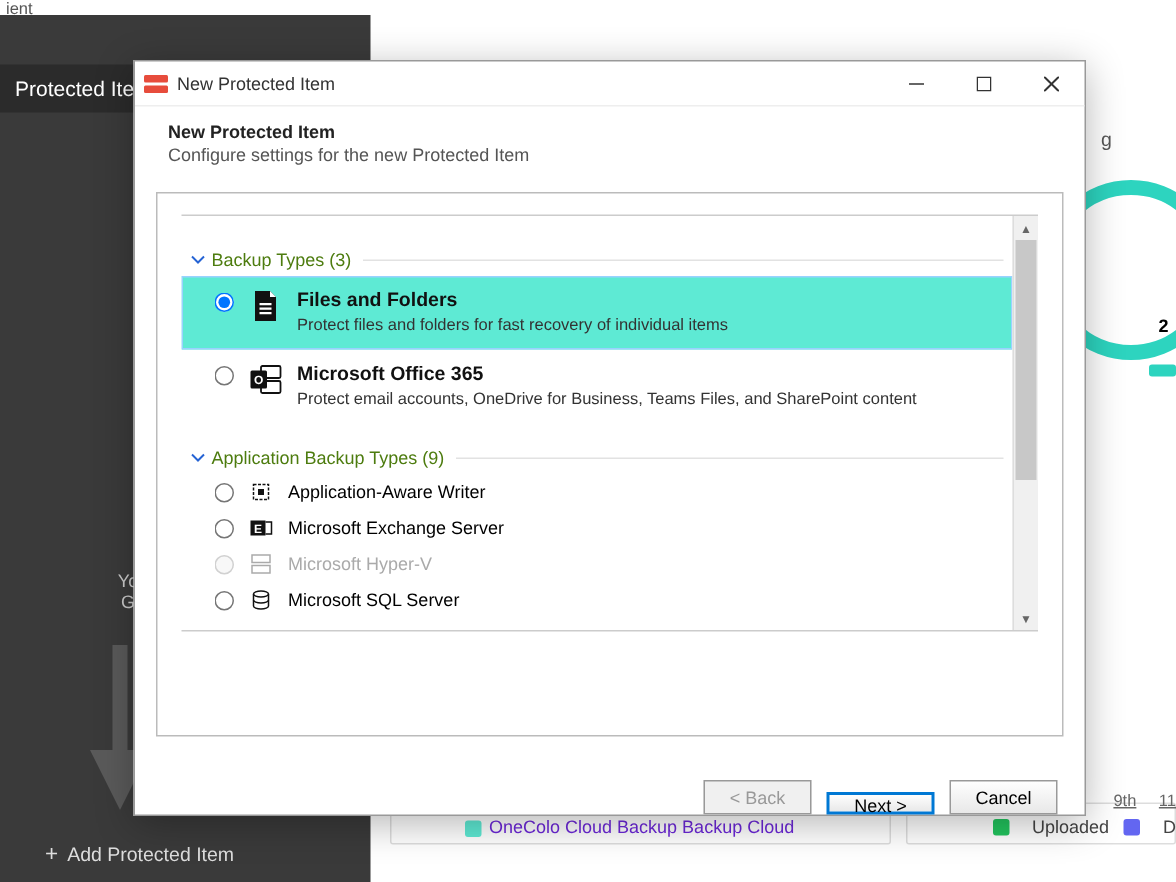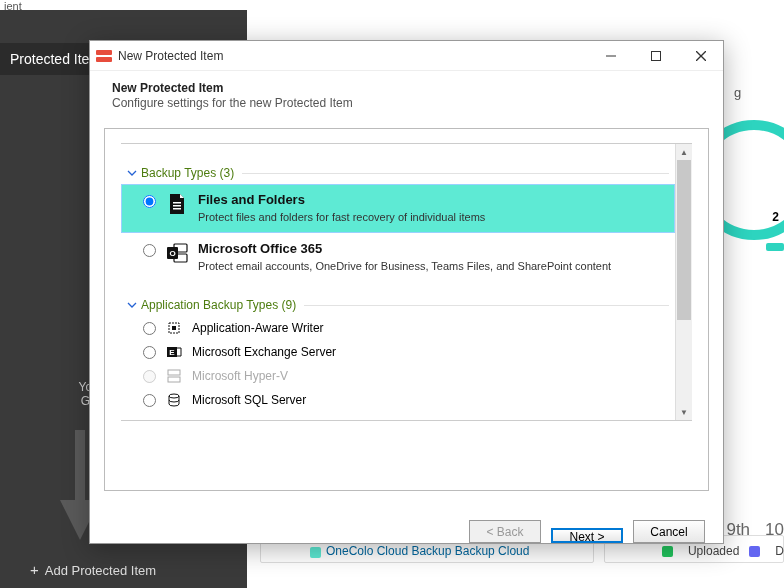--- a/index.html
+++ b/index.html
@@ -10,26 +10,26 @@
 .bg-dark { position: absolute; top: 10px; left: 0; width: 247px; bottom: 0; background: #3a3a3a; }
 .bg-title { position: absolute; top: 43px; left: 0; width: 247px; color: #fff; font-size: 14px; padding: 8px 10px; background: #2b2b2b; }
 .bg-msg { position: absolute; top: 380px; left: 40px; color: #ccc; font-size: 12px; text-align: center; width: 120px; }
 .bg-arrow { position: absolute; top: 430px; left: 55px; }
 .bg-add { position: absolute; bottom: 10px; left: 30px; color: #ddd; font-size: 13px; }
 .bg-add::before { content: "+"; margin-right: 6px; font-size: 15px; }
 .bg-right-top { position: absolute; top: 85px; right: 0; width: 50px; font-size: 13px; color: #555; }
 .bg-circle { position: absolute; top: 120px; right: -30px; width: 120px; height: 120px; border: 10px solid #2dd4bf; border-radius: 50%; }
 .bg-circle-text { position: absolute; top: 210px; right: 5px; font-size: 12px; font-weight: bold; }
 .bg-teal-block { position: absolute; top: 243px; right: 0; width: 18px; height: 8px; background: #2dd4bf; border-radius: 2px; }
-.bg-legend1 { position: absolute; bottom: 30px; left: 310px; font-size: 12px; color: #0369a1; display: flex; align-items: flex-end; }
+.bg-legend1 { position: absolute; bottom: 30px; left: 310px; font-size: 12px; color: #6d28d9; display: flex; align-items: flex-end; }
 .bg-colorbox { width: 11px; height: 11px; border-radius: 2px; margin-right: 5px; display: inline-block; }
 .bg-teal { background: #5eead4; }
 .bg-green { background: #22c55e; }
 .bg-blue { background: #6366f1; }
-.bg-axis { position: absolute; bottom: 48px; right: 0; font-size: 17px; color: #666; display: flex; gap: 15px; }
+.bg-axis { position: absolute; bottom: 48px; right: 0; font-size: 11px; color: #666; display: flex; gap: 15px; text-decoration: underline; }
 .bg-legend2 { position: absolute; bottom: 30px; right: 0; font-size: 12px; color: #444; display: flex; align-items: center; gap: 10px; }
 .bg-boxframe { position: absolute; bottom: 25px; left: 260px; right: 190px; height: 28px; border: 1px solid #ddd; border-radius: 2px; }
 .bg-boxframe2 { position: absolute; bottom: 25px; right: 0; width: 180px; height: 28px; border: 1px solid #ddd; border-radius: 2px; }
 
 
 .dialog { position: absolute; top: 40px; left: 89px; width: 635px; height: 504px; background: #fff; border: 1px solid #999; box-shadow: 0 5px 25px rgba(0,0,0,0.3); display: flex; flex-direction: column; }
 .titlebar { height: 30px; display: flex; align-items: center; border-bottom: 1px solid #eee; }
 .title-icon { width: 16px; height: 12px; margin: 0 6px; }
 .title-text { font-size: 12px; flex: 1; color: #333; }
 .win-btn { width: 45px; height: 29px; display: flex; align-items: center; justify-content: center; font-size: 12px; }
@@ -91,21 +91,21 @@
 <div class="bg-circle-text">2</div>
 <div class="bg-teal-block"></div>
 <div class="bg-boxframe"></div>
 <div class="bg-boxframe2"></div>
 <div class="bg-legend1">
   <span class="bg-colorbox bg-teal"></span>
   <span>OneColo Cloud Backup Backup Cloud</span>
 </div>
 <div class="bg-axis">
   <span>9th</span>
-  <span>10</span>
+  <span>11</span>
 </div>
 <div class="bg-legend2">
   <span class="bg-colorbox bg-green"></span>
   <span>Uploaded</span>
   <span class="bg-colorbox bg-blue"></span>
   <span>D</span>
 </div>
 
 <div class="dialog">
   <div class="titlebar">

